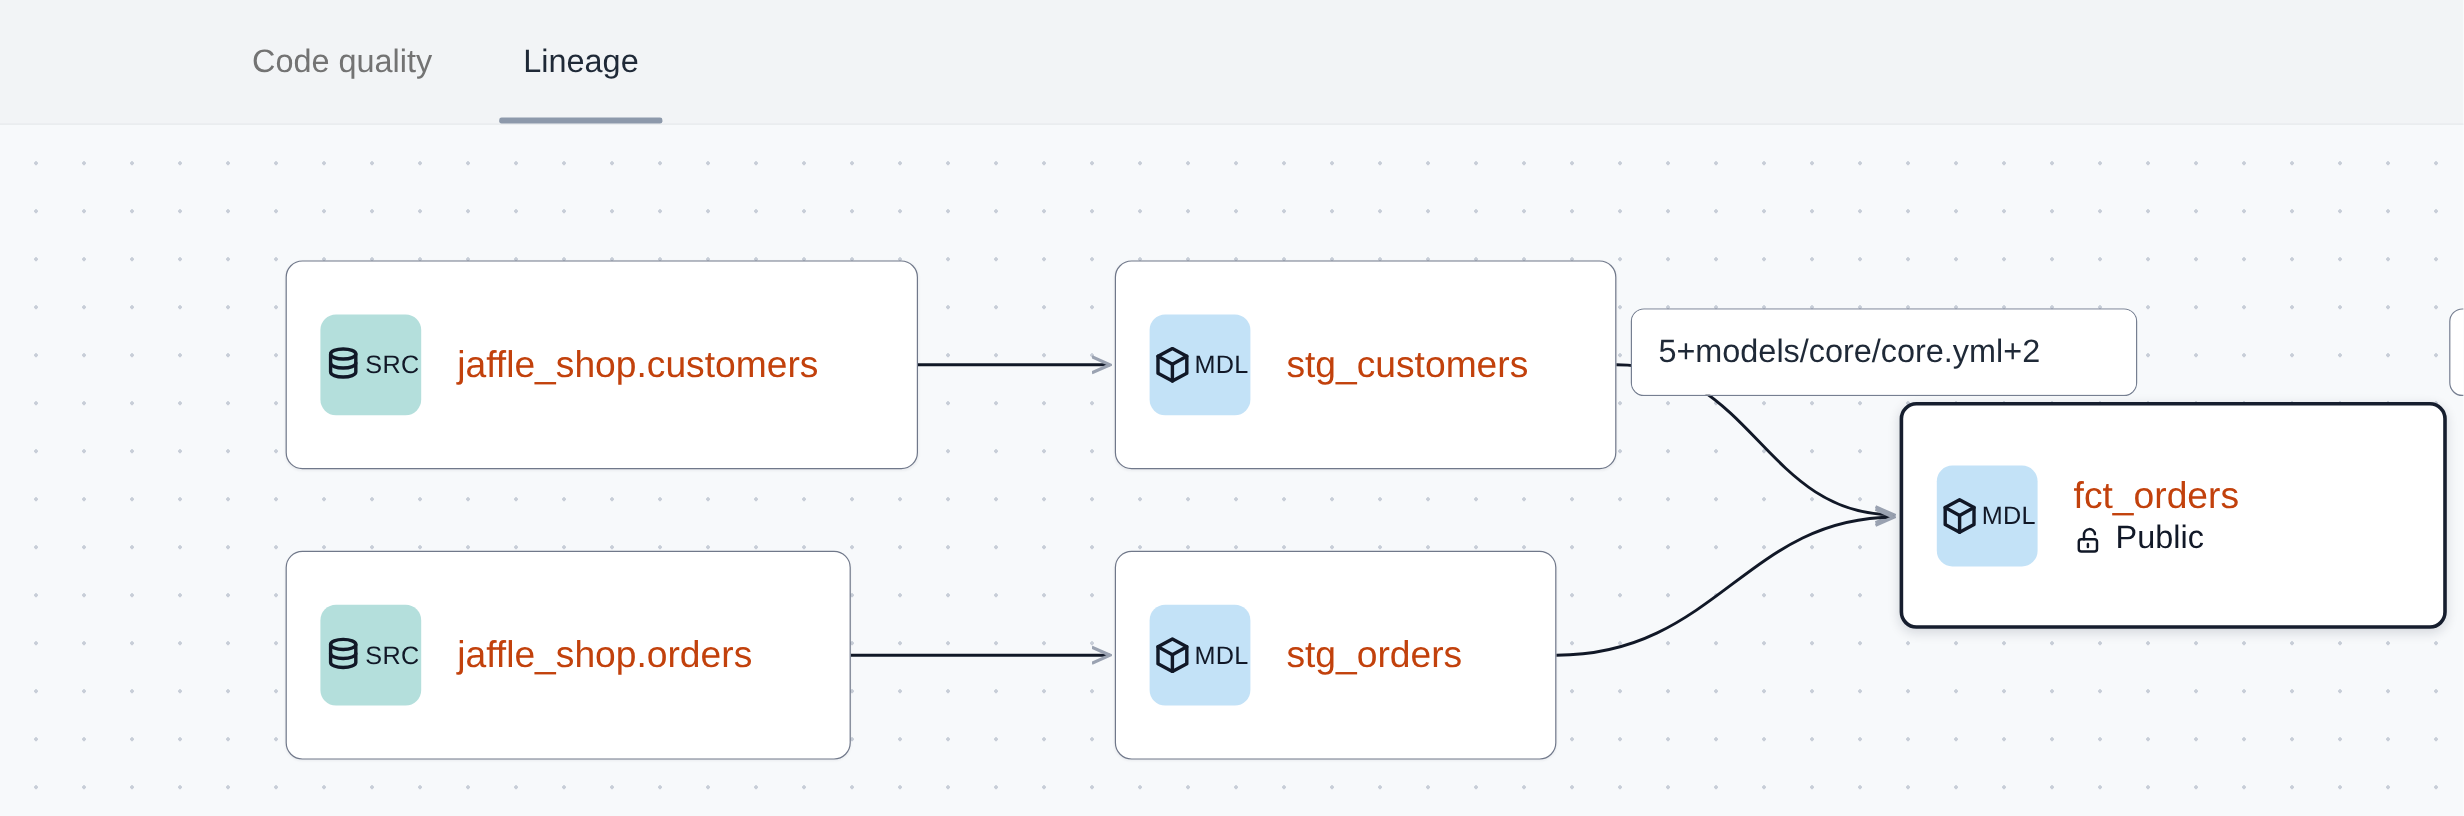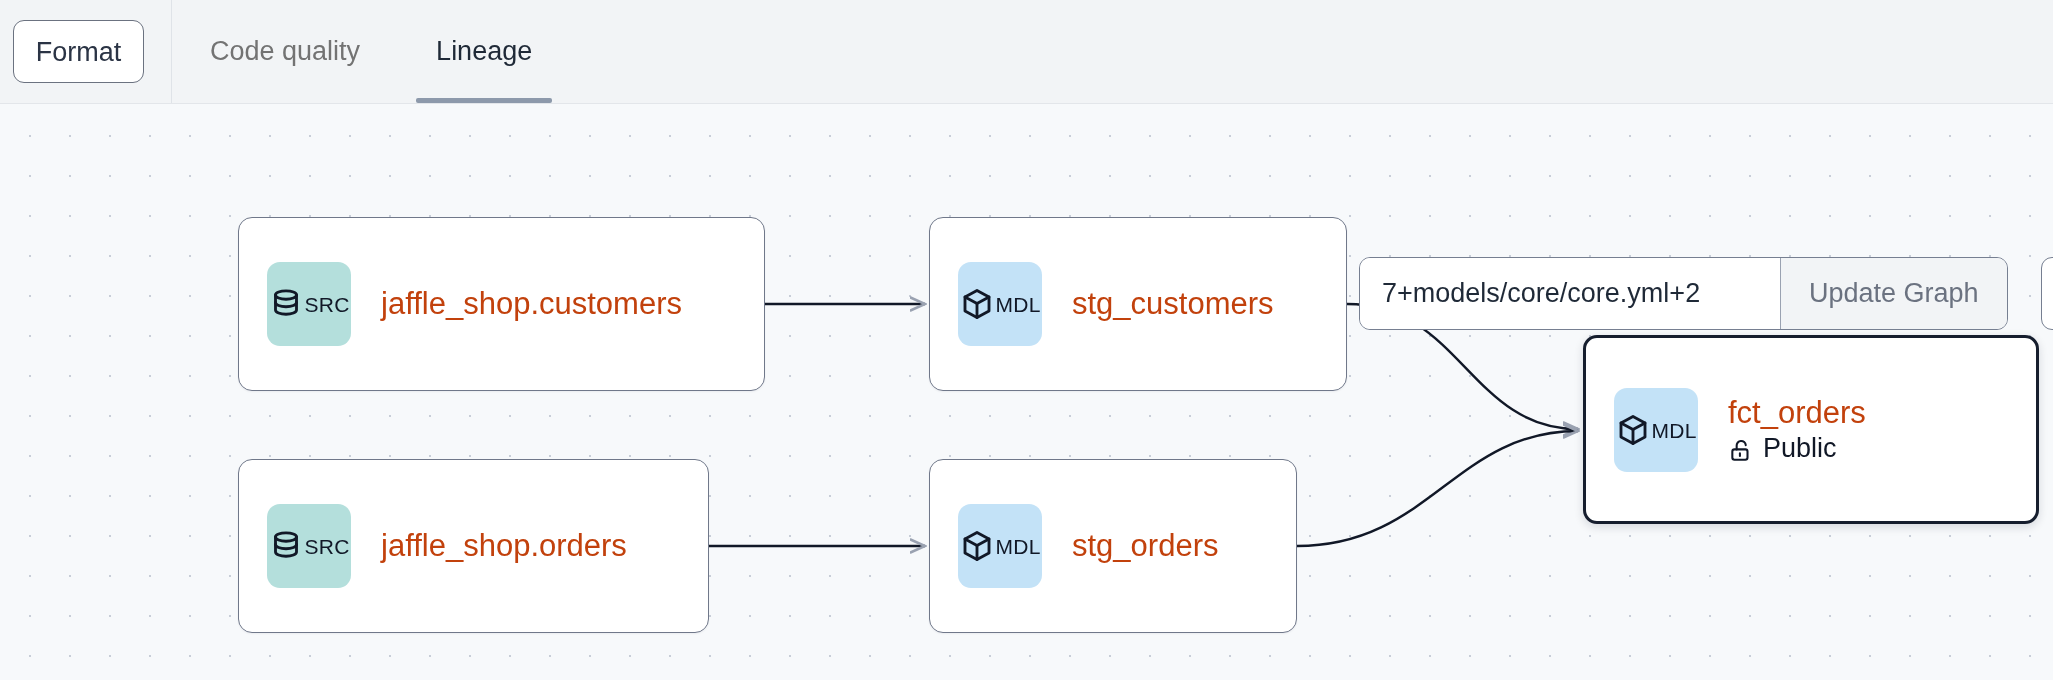--- a/index.html
+++ b/index.html
@@ -162,23 +162,20 @@
     box-sizing:border-box;
   }
 </style>
 </head>
 <body>
 
 <div class="app">
 
   <div class="topbar">
 
-    <div class="format-zone">
-      <div class="format-btn">Format</div>
-    </div>
 
     <div class="tabs">
       <div class="tab">
         <span>Code quality</span>
       </div>
       <div class="tab active">
         <span>Lineage</span>
       </div>
     </div>
   </div>
@@ -273,20 +270,19 @@
             <rect x="4" y="10.5" width="14" height="9.5" rx="2"></rect>
             <path d="M8 10.5V7.2A4.2 4.2 0 0 1 16.4 6.6"></path>
             <path d="M11 14.2v2.3"></path>
           </svg>
           <span>Public</span>
         </div>
       </div>
     </div>
 
     <div class="selector">
-      <div class="selector-input" title="Enter a dbt node selector">7+models/core/core.yml+2</div>
-      <div class="selector-btn">Update Graph</div>
+      <div class="selector-input" title="Enter a dbt node selector">5+models/core/core.yml+2</div>
     </div>
 
     <div class="side-ctrl"></div>
 
   </div>
 </div>
 
 </body></html>

